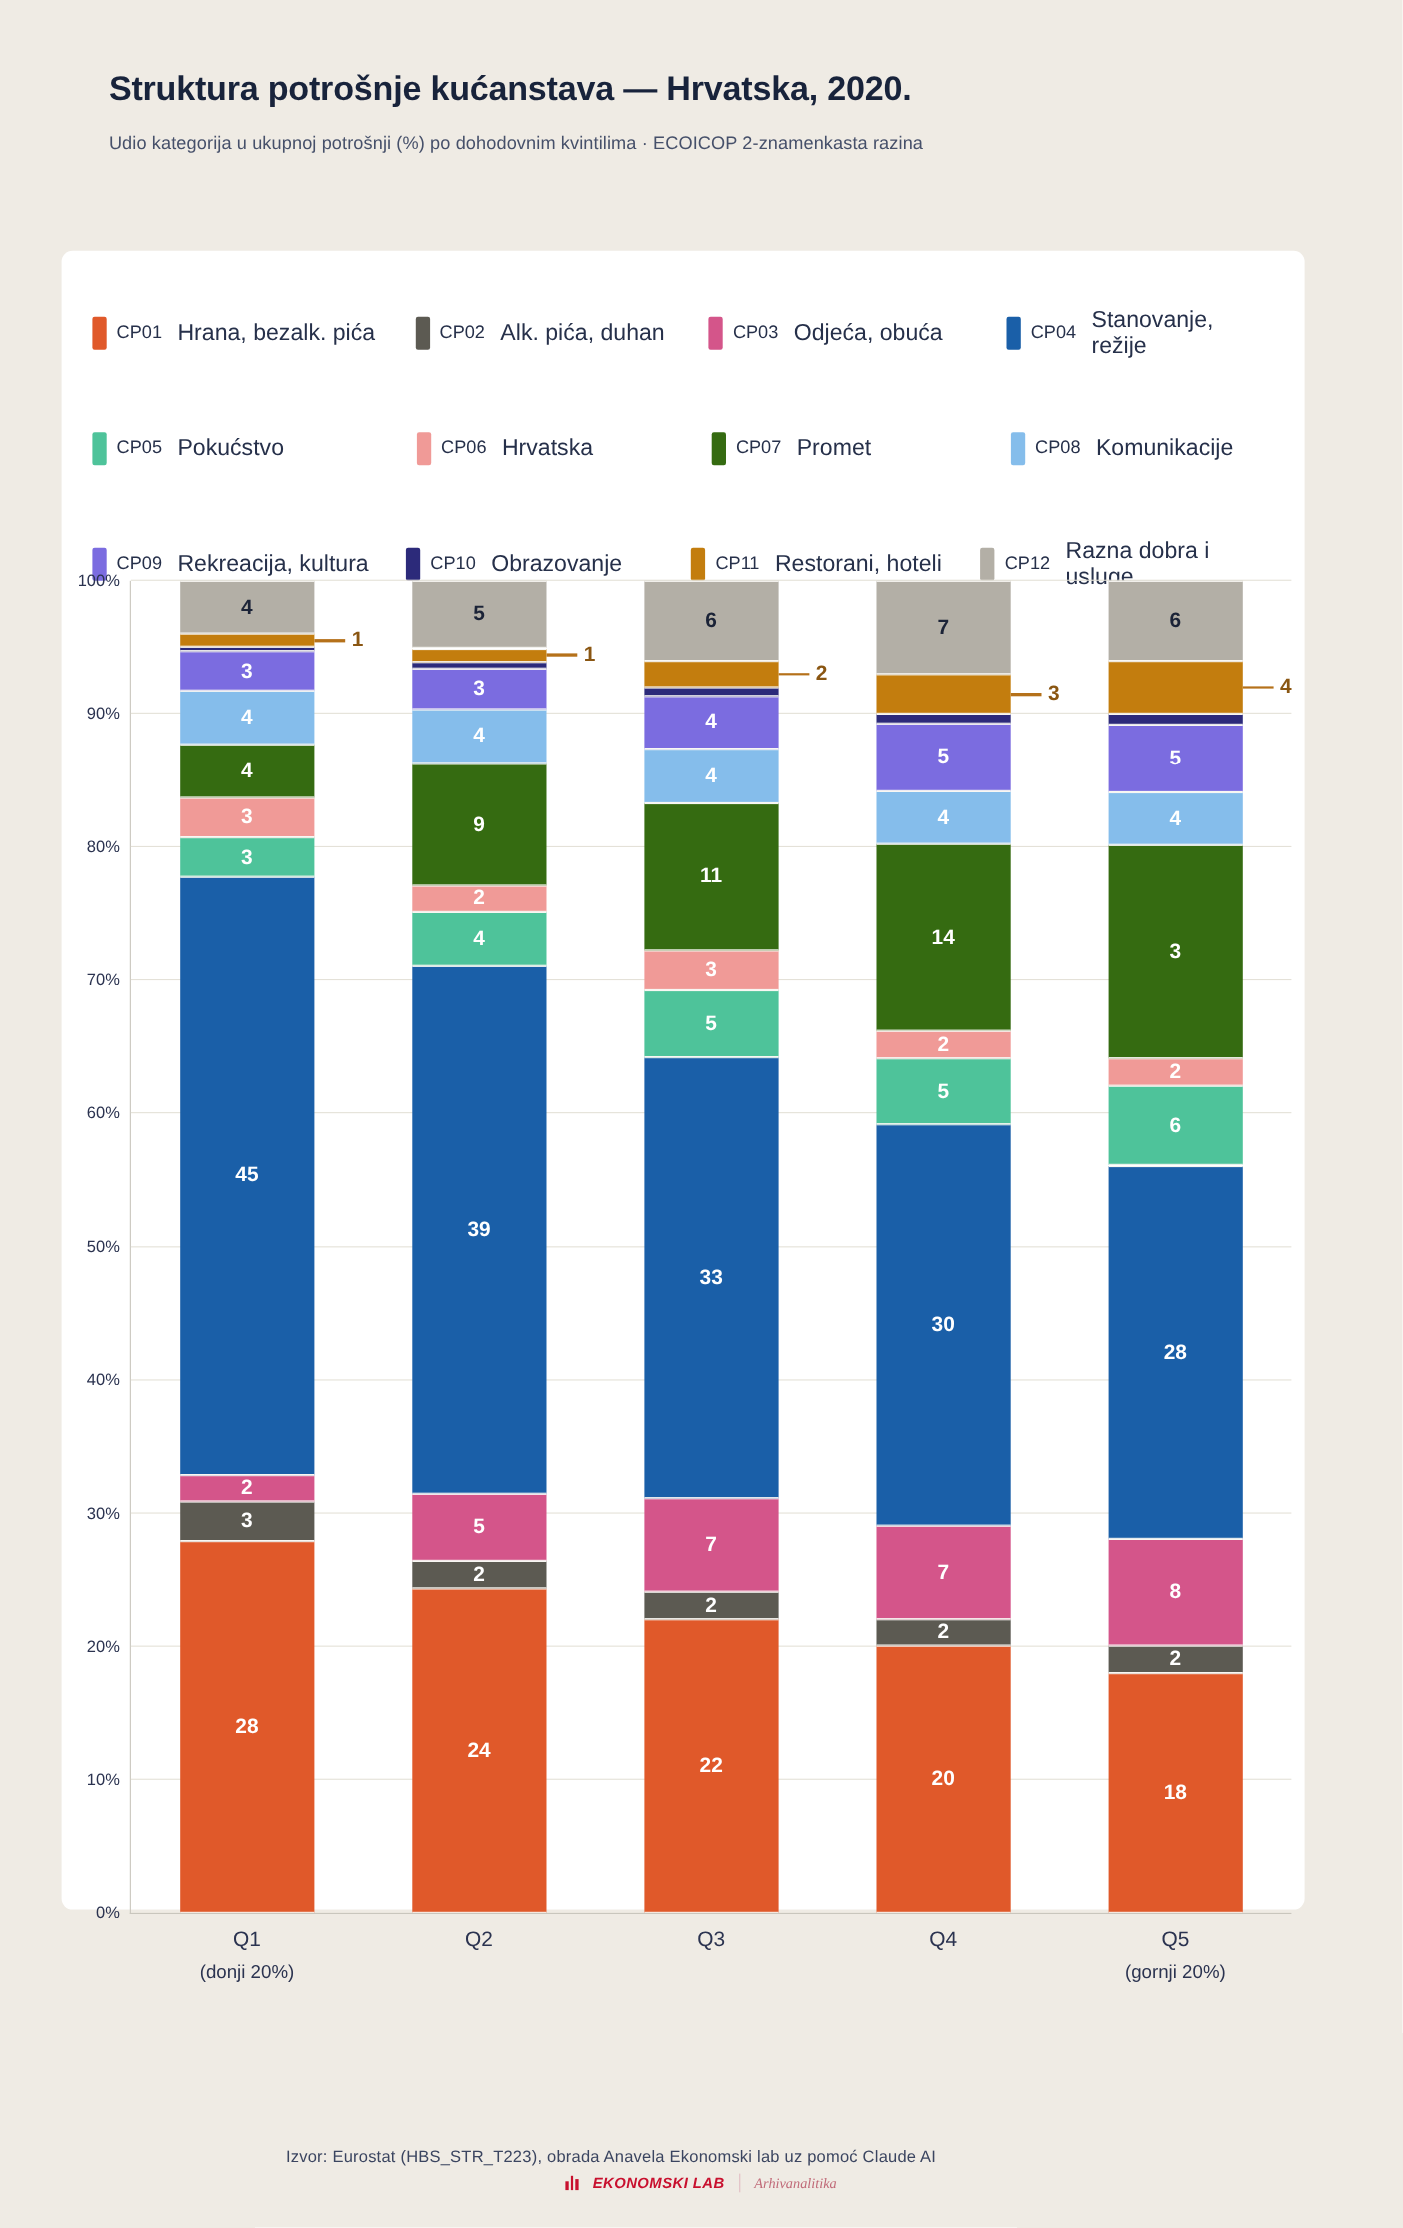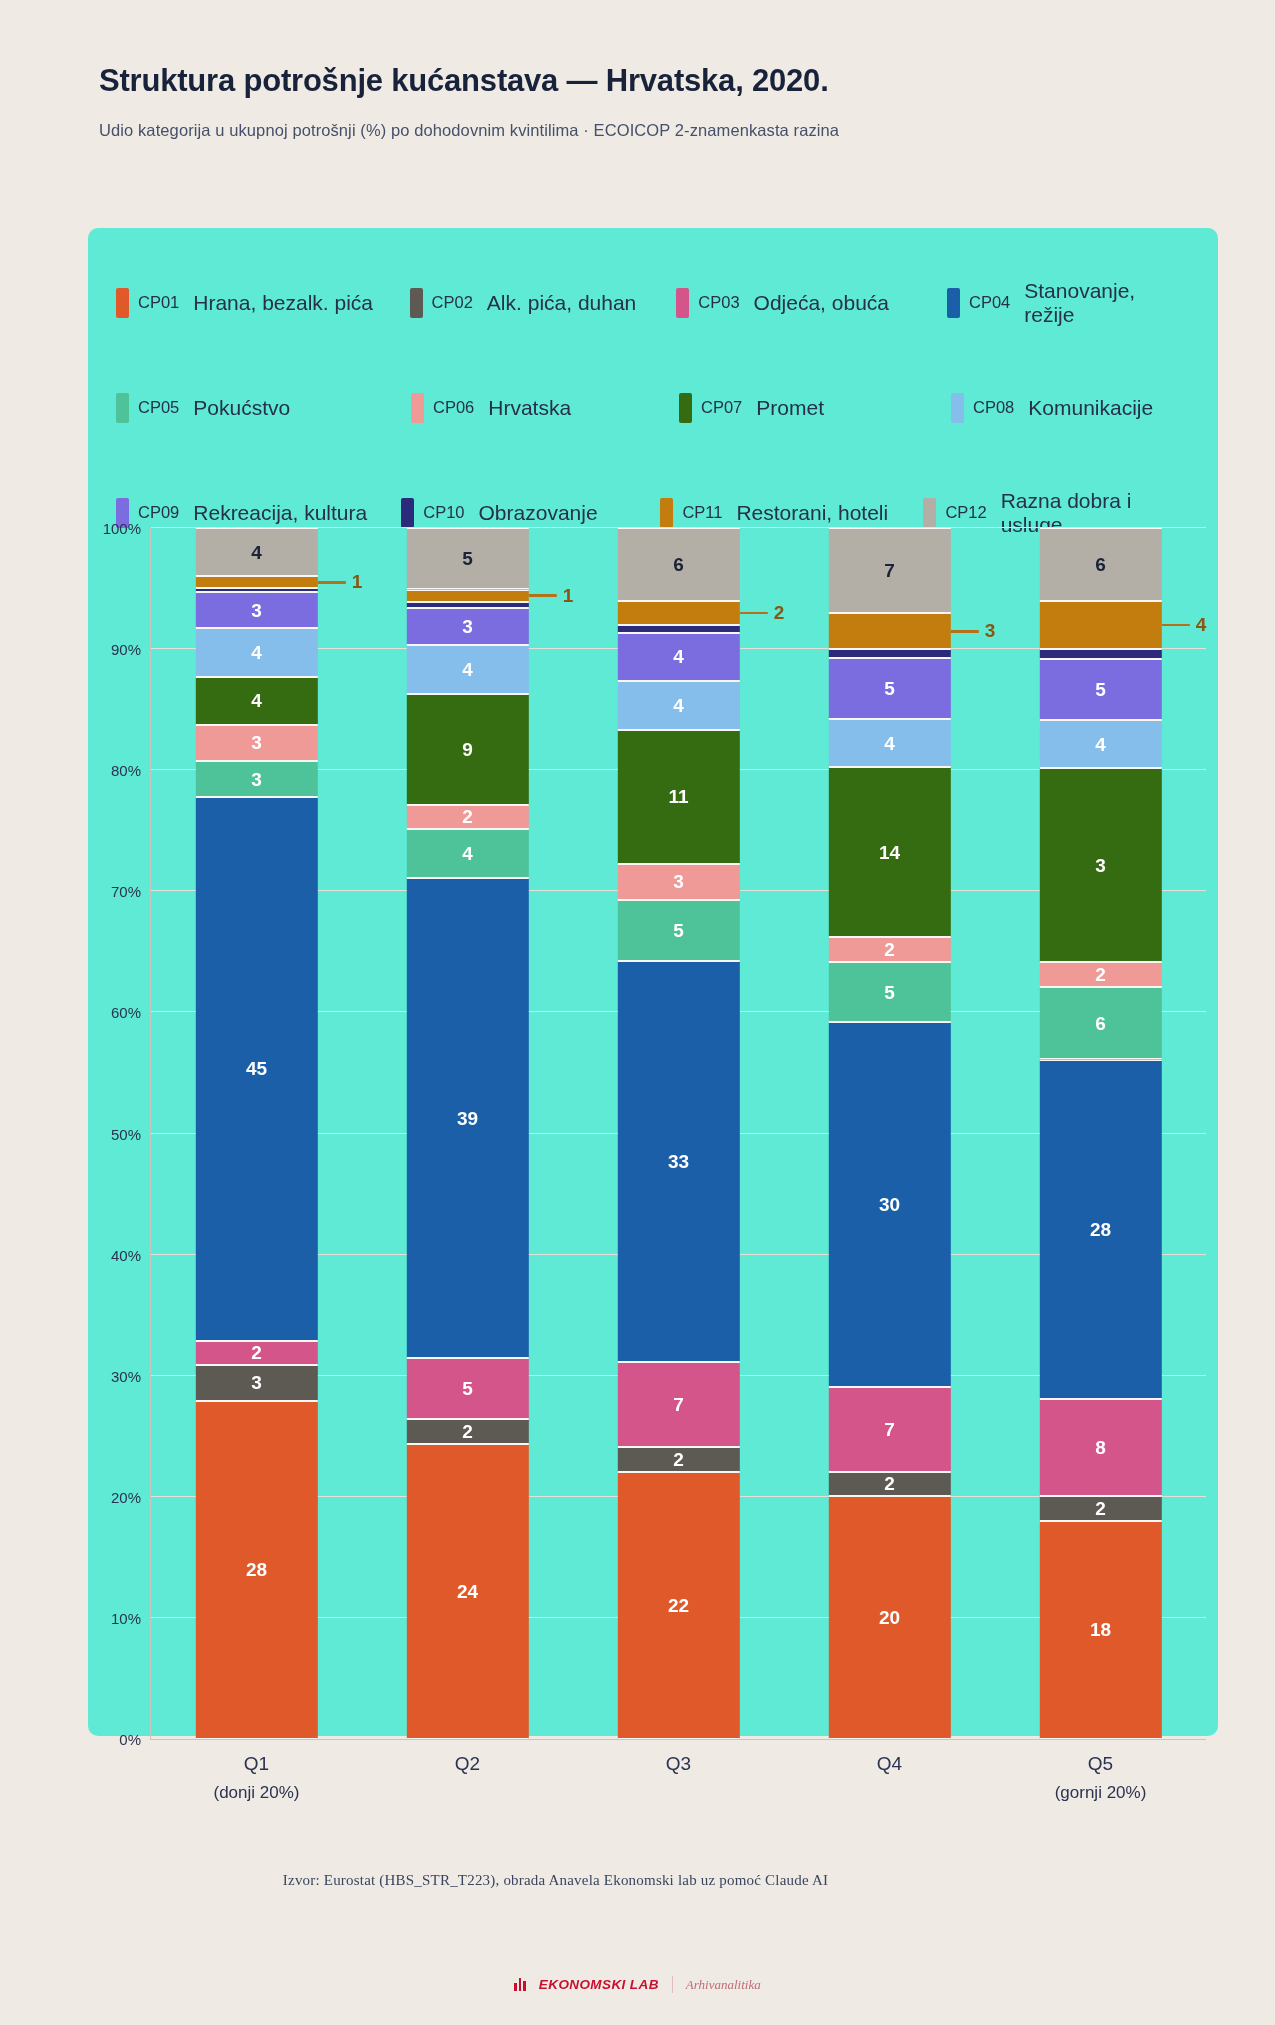--- a/index.html
+++ b/index.html
@@ -21,23 +21,23 @@
     color:#18233b; line-height:1.25; margin:0; padding:4px 0 6px 0;
     font-family:"Liberation Sans", sans-serif;
   }
   .subtitle {
     margin:14px 0 0 24px; font-size:16.5px; color:#46506a;
     font-family:"Liberation Sans", sans-serif; letter-spacing:0.1px;
   }
 
   
   .card {
-    position:absolute; left:88px; top:228px;
+    position:absolute; left:56px; top:228px;
     width:1130px; height:1508px;
-    background:#5eead4; border-radius:10px;
+    background:#ffffff; border-radius:10px;
   }
 
   
   .legend { position:absolute; left:0; top:0; width:1130px; padding:22px 28px 0 28px; box-sizing:border-box; }
   .legend-row { display:flex; align-items:center; height:105px; }
   .legend-item { display:flex; align-items:center; gap:9px; }
   .legend-item.c0 { width:295px; }
   .legend-item.c1 { width:268px; }
   .legend-item.c2 { width:272px; }
   .legend-item.c3 { width:auto; }
@@ -82,22 +82,22 @@
     position:absolute; top:calc(100% + 14px); left:50%; transform:translateX(-50%);
     font-size:19px; color:#2b3350; text-align:center; white-space:nowrap;
   }
   .xsub {
     position:absolute; top:calc(100% + 44px); left:50%; transform:translateX(-50%);
     font-size:17px; color:#2b3350; text-align:center; white-space:nowrap;
   }
 
   
   .source {
-    position:absolute; left:0; top:1872px; width:1111px; text-align:center;
-    font-family:Liberation Serif, serif; font-size:15px; color:#3b4560; letter-spacing:0.2px;
+    position:absolute; left:0; top:1952px; width:1111px; text-align:center;
+    font-family:Liberation Sans, sans-serif; font-size:15px; color:#3b4560; letter-spacing:0.2px;
   }
   .brand {
     position:absolute; left:0; top:1976px; width:1275px;
     display:flex; align-items:center; justify-content:center; gap:13px;font-style:italic;
   }
   .brand-mark { display:flex; align-items:flex-end; gap:2px; height:13px; }
   .brand-mark i { display:block; width:2.5px; background:#c8102e; }
   .brand-mark i:nth-child(1){ height:8px; }
   .brand-mark i:nth-child(2){ height:13px; }
   .brand-mark i:nth-child(3){ height:10px; }

